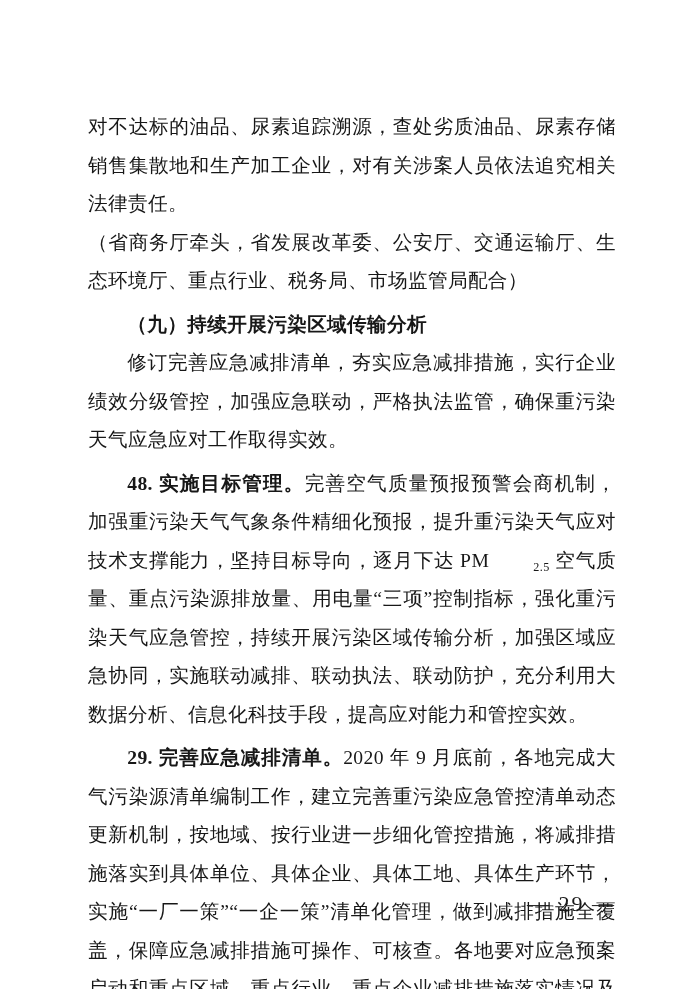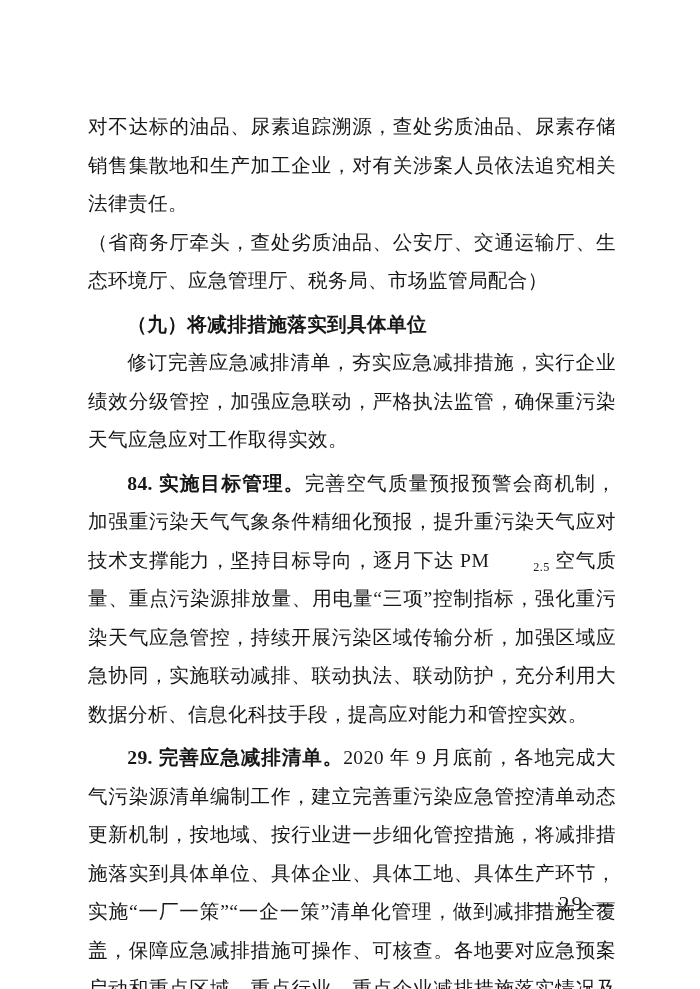--- a/index.html
+++ b/index.html
@@ -69,28 +69,28 @@
   }
 </style>
 </head>
 <body>
 
 <div class="page">
   <div class="content">
 
     <p>对不达标的油品、尿素追踪溯源，查处劣质油品、尿素存储销售集散地和生产加工企业，对有关涉案人员依法追究相关法律责任。</p>
 
-    <p>（省商务厅牵头，查处劣质油品、公安厅、交通运输厅、生态环境厅、应急管理厅、税务局、市场监管局配合）</p>
+    <p>（省商务厅牵头，省发展改革委、公安厅、交通运输厅、生态环境厅、重点行业、税务局、市场监管局配合）</p>
 
-    <p class="indent blockhead para-gap">（九）将减排措施落实到具体单位</p>
+    <p class="indent blockhead para-gap">（九）持续开展污染区域传输分析</p>
 
     <p class="indent">修订完善应急减排清单，夯实应急减排措施，实行企业绩效分级管控，加强应急联动，严格执法监管，确保重污染天气应急应对工作取得实效。</p>
 
     <p class="indent para-gap">
-      <b>84. 实施目标管理。</b><span>完善空气质量预报预警会商机制，加强重污染天气气象条件精细化预报，提升重污染天气应对技术支撑能力，坚持目标导向，逐月下达 <span class="latin">PM<sub>2.5</sub></span> 空气质量、重点污染源排放量、用电量“三项”控制指标，强化重污染天气应急管控，持续开展污染区域传输分析，加强区域应急协同，实施联动减排、联动执法、联动防护，充分利用大数据分析、信息化科技手段，提高应对能力和管控实效。</span>
+      <b>48. 实施目标管理。</b><span>完善空气质量预报预警会商机制，加强重污染天气气象条件精细化预报，提升重污染天气应对技术支撑能力，坚持目标导向，逐月下达 <span class="latin">PM<sub>2.5</sub></span> 空气质量、重点污染源排放量、用电量“三项”控制指标，强化重污染天气应急管控，持续开展污染区域传输分析，加强区域应急协同，实施联动减排、联动执法、联动防护，充分利用大数据分析、信息化科技手段，提高应对能力和管控实效。</span>
     </p>
 
     <p class="indent para-gap">
       <b>29. 完善应急减排清单。</b><span>2020 年 9 月底前，各地完成大气污染源清单编制工作，建立完善重污染应急管控清单动态更新机制，按地域、按行业进一步细化管控措施，将减排措施落实到具体单位、具体企业、具体工地、具体生产环节，实施“一厂一策”“一企一策”清单化管理，做到减排措施全覆盖，保障应急减排措施可操作、可核查。各地要对应急预案启动和重点区域、重点行业、重点企业减排措施落实情况及时进行绩效评估，视情调整预警级</span>
     </p>
 
   </div>
 
   <div class="pagenum">— 29 —</div>
 </div>

